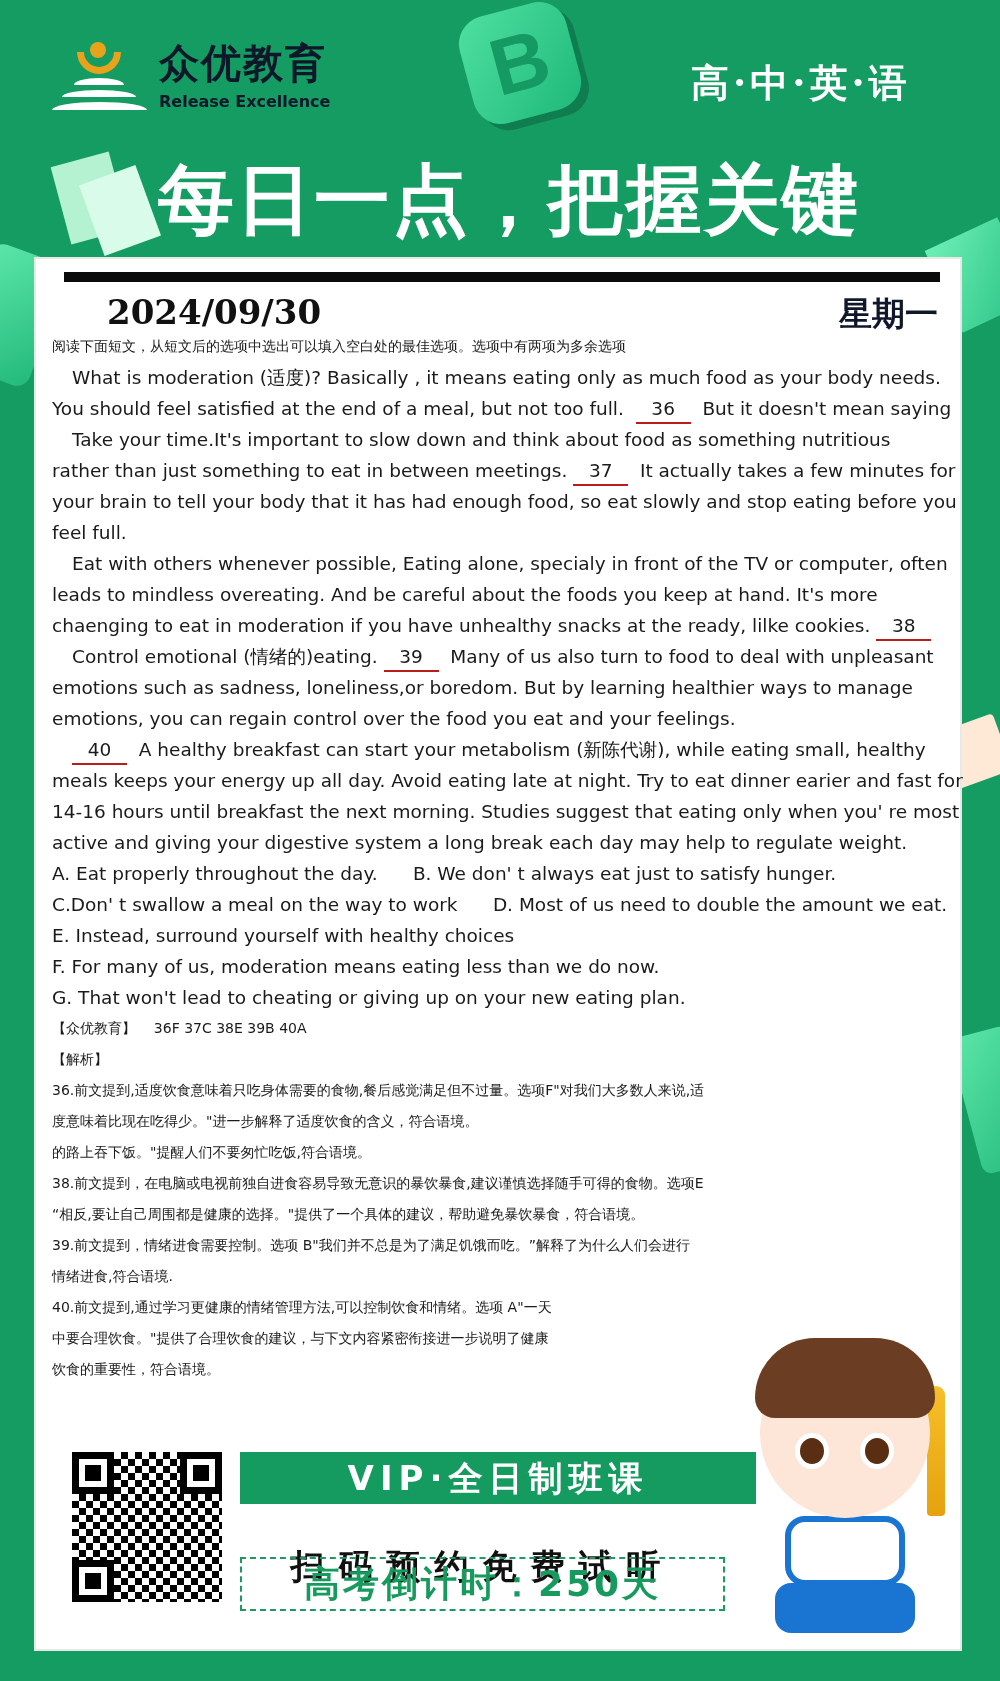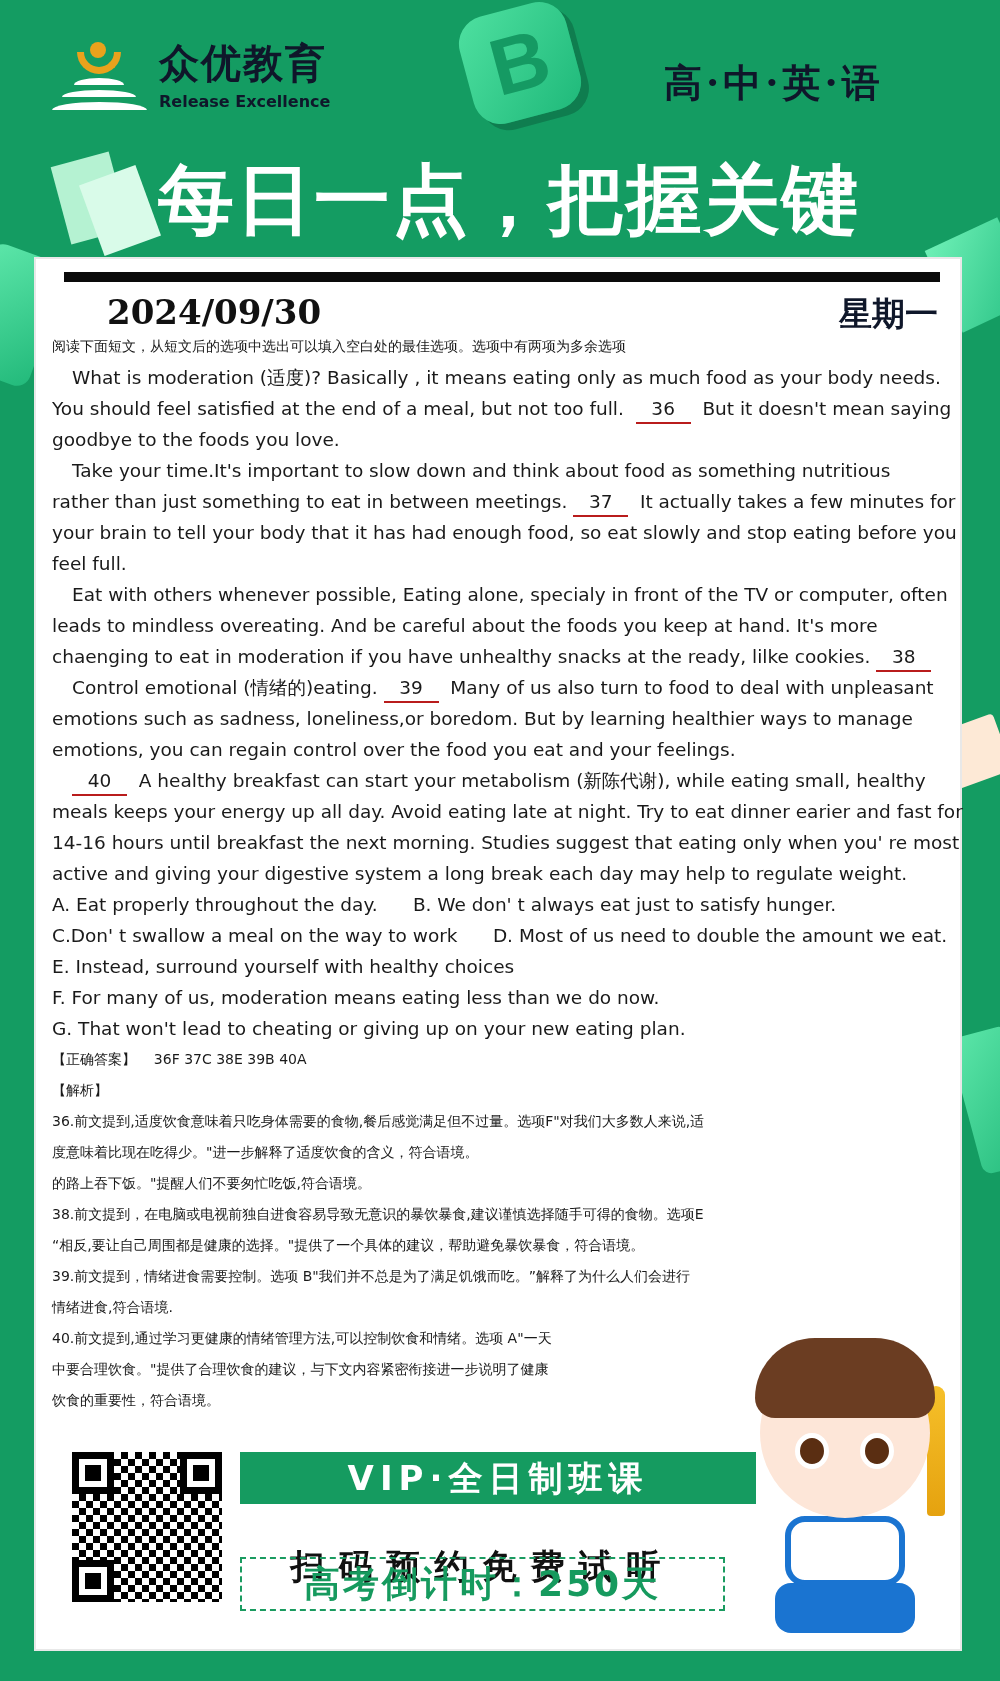--- a/index.html
+++ b/index.html
@@ -40,21 +40,21 @@
   
   .logo { position: absolute; left: 52px; top: 42px; display: flex; align-items: center; }
   .logo-mark { width: 95px; height: 70px; position: relative; }
   .logo-mark .sun { position: absolute; left: 38px; top: 0; width: 16px; height: 16px; border-radius: 50%; background: #e9a21c; }
   .logo-mark .arc { position: absolute; left: 25px; top: 10px; width: 44px; height: 22px; border: 7px solid #e9a21c; border-top: none; border-radius: 0 0 30px 30px; }
   .logo-mark .bar { position: absolute; height: 7px; background: #fff; border-radius: 50% 50% 0 0 / 100% 100% 0 0; }
   .logo-text { margin-left: 12px; color: #0f172a; }
   .logo-cn { font: bold 40px "DejaVu Sans", sans-serif; letter-spacing: 2px; line-height: 1; }
   .logo-en { font: bold 16px "DejaVu Sans", sans-serif; margin-top: 9px; }
   .subject {
-    position: absolute; left: 664px; top: 58px; color: #0f172a;
+    position: absolute; left: 691px; top: 58px; color: #ffffff;
     font: bold 38px "DejaVu Serif", serif; letter-spacing: 4px;
   }
   .headline {
     position: absolute; left: 158px; top: 150px; color: #fff;
     font: bold 76px "DejaVu Sans", sans-serif; letter-spacing: 2px;
   }
   .papers { position: absolute; left: 55px; top: 148px; width: 110px; height: 100px; }
   .papers .p1 { position: absolute; left: 5px; top: 10px; width: 60px; height: 80px; background: #b5f2d2; transform: rotate(-15deg); }
   .papers .p2 { position: absolute; left: 35px; top: 25px; width: 60px; height: 75px; background: #d9fbe9; transform: rotate(-20deg); }
 
@@ -152,21 +152,20 @@
 <div class="card"></div>
 <div class="topbar"></div>
 <div class="date">2024/09/30</div>
 <div class="weekday">星期一</div>
 
 <div class="content">
   <p class="cn">阅读下面短文，从短文后的选项中选出可以填入空白处的最佳选项。选项中有两项为多余选项</p>
 
   <p class="indent">What is moderation (适度)? Basically , it means eating only as much food as your body needs.</p>
   <p><span>You should feel satisfied at the end of a meal, but not too full.</span>&nbsp;&nbsp;<span class="blank">36</span>&nbsp;&nbsp;<span>But it doesn't mean saying</span></p>
-  <p>goodbye to the foods you love.</p>
 
   <p class="indent">Take your time.It's important to slow down and think about food as something nutritious</p>
   <p><span>rather than just something to eat in between meetings.</span>&nbsp;<span class="blank">37</span>&nbsp;&nbsp;<span>It actually takes a few minutes for</span></p>
   <p>your brain to tell your body that it has had enough food, so eat slowly and stop eating before you</p>
   <p>feel full.</p>
 
   <p class="indent">Eat with others whenever possible, Eating alone, specialy in front of the TV or computer, often</p>
   <p>leads to mindless overeating. And be careful about the foods you keep at hand. It's more</p>
   <p><span>chaenging to eat in moderation if you have unhealthy snacks at the ready, lilke cookies.</span>&nbsp;<span class="blank">38</span></p>
 
@@ -178,21 +177,21 @@
   <p>meals keeps your energy up all day. Avoid eating late at night. Try to eat dinner earier and fast for</p>
   <p>14-16 hours until breakfast the next morning. Studies suggest that eating only when you' re most</p>
   <p>active and giving your digestive system a long break each day may help to regulate weight.</p>
 
   <p><span>A. Eat properly throughout the day.</span>&nbsp;&nbsp;&nbsp;&nbsp;&nbsp;&nbsp;<span>B. We don' t always eat just to satisfy hunger.</span></p>
   <p><span>C.Don' t swallow a meal on the way to work</span>&nbsp;&nbsp;&nbsp;&nbsp;&nbsp;&nbsp;<span>D. Most of us need to double the amount we eat.</span></p>
   <p>E. Instead, surround yourself with healthy choices</p>
   <p>F. For many of us, moderation means eating less than we do now.</p>
   <p>G. That won't lead to cheating or giving up on your new eating plan.</p>
 
-  <p class="cn"><span>【正确答案】</span>&nbsp;&nbsp;&nbsp;&nbsp;<span>36F  37C  38E  39B  40A</span></p>
+  <p class="cn"><span>【众优教育】</span>&nbsp;&nbsp;&nbsp;&nbsp;<span>36F  37C  38E  39B  40A</span></p>
   <p class="cn">【解析】</p>
 
   <p class="cn">36.前文提到,适度饮食意味着只吃身体需要的食物,餐后感觉满足但不过量。选项F"对我们大多数人来说,适</p>
   <p class="cn">度意味着比现在吃得少。"进一步解释了适度饮食的含义，符合语境。</p>
   <p class="cn">的路上吞下饭。"提醒人们不要匆忙吃饭,符合语境。</p>
   <p class="cn">38.前文提到，在电脑或电视前独自进食容易导致无意识的暴饮暴食,建议谨慎选择随手可得的食物。选项E</p>
   <p class="cn">“相反,要让自己周围都是健康的选择。"提供了一个具体的建议，帮助避免暴饮暴食，符合语境。</p>
   <p class="cn">39.前文提到，情绪进食需要控制。选项 B"我们并不总是为了满足饥饿而吃。”解释了为什么人们会进行</p>
   <p class="cn">情绪进食,符合语境.</p>
   <p class="cn">40.前文提到,通过学习更健康的情绪管理方法,可以控制饮食和情绪。选项 A"一天</p>

